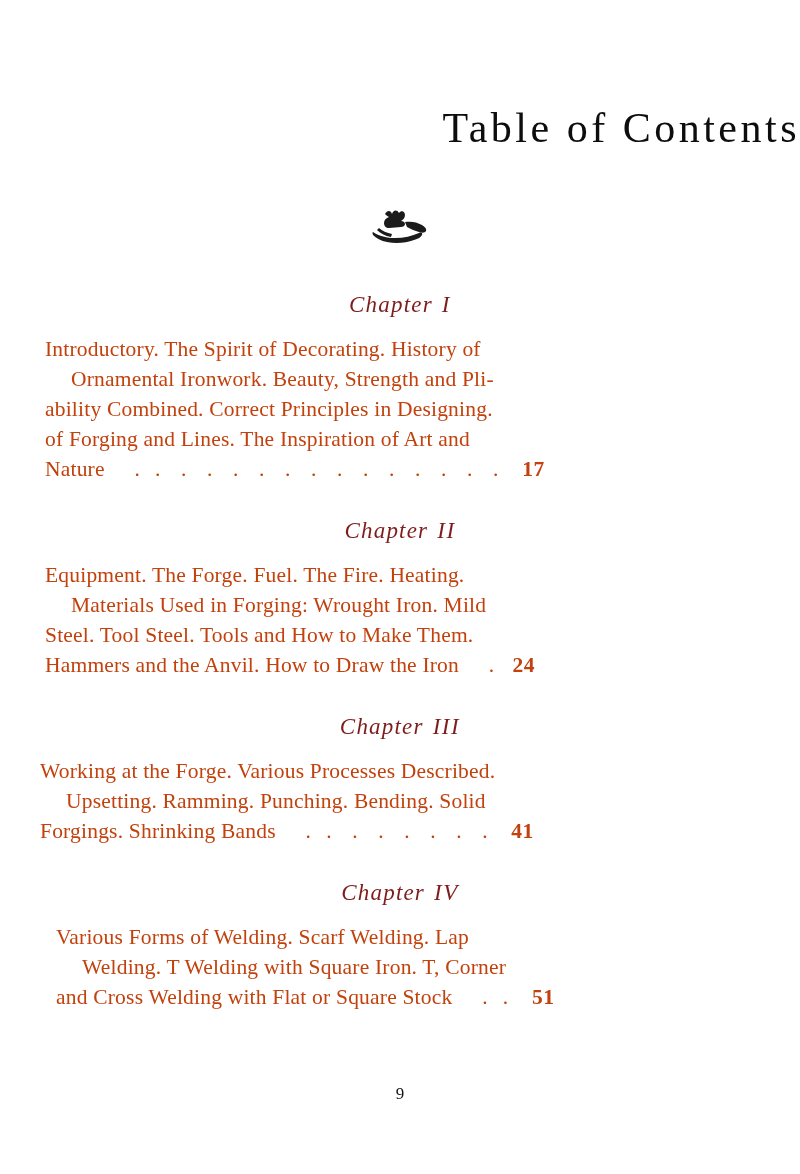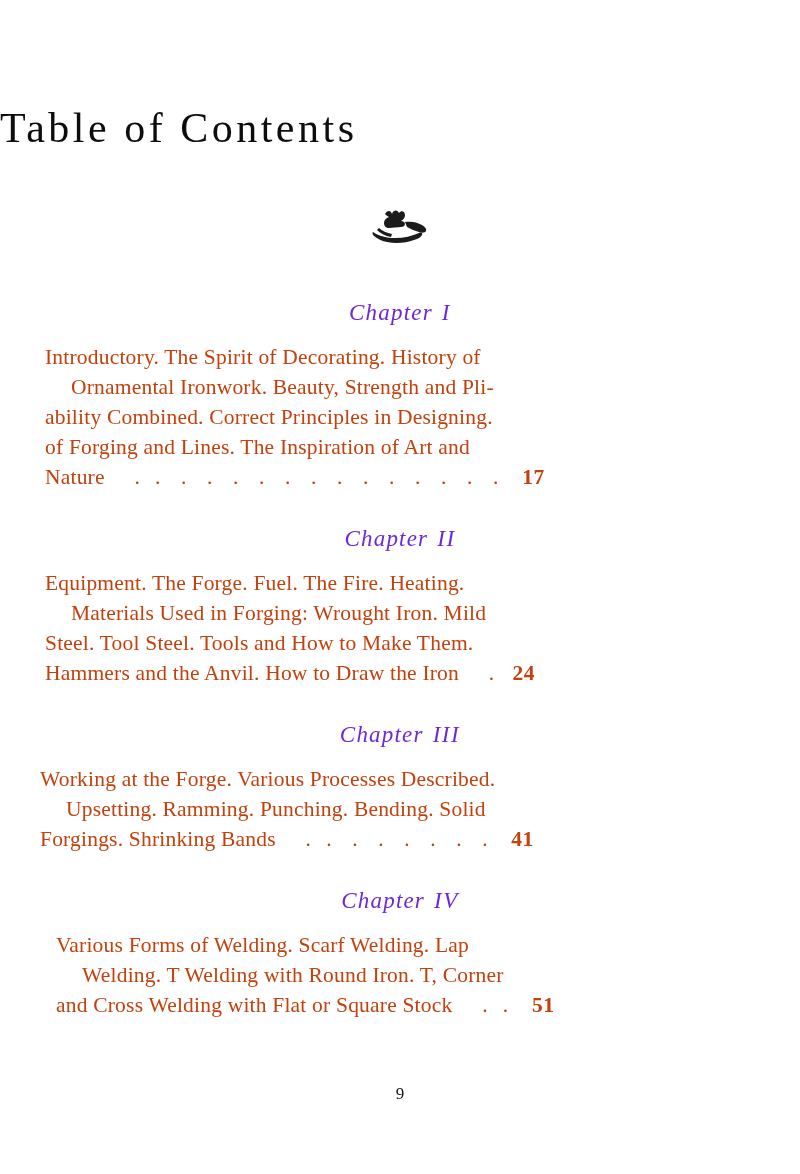--- a/index.html
+++ b/index.html
@@ -22,21 +22,21 @@
     height: 1174px;
     box-sizing: border-box;
   }
 
   
   .page-title {
     position: absolute;
     top: 104px;
     left: 0;
     width: 800px;
-    text-align: left;
+    text-align: right;
     font-size: 42px;
     letter-spacing: 3.5px;
     font-weight: 400;
     color: #0d0d0d;
     white-space: nowrap;
   }
 
   
   .ornament {
     position: absolute;
@@ -60,22 +60,22 @@
     width: 800px;
     margin: 0;
     padding: 0;
   }
 
   .chapter-heading {
     text-align: center;
     font-style: italic;
     font-size: 23px;
     letter-spacing: 1.2px;
-    color: #6d28d9;
-    margin: 12px 0 16px 0;
+    color: #7f1d1d;
+    margin: 4px 0 16px 0;
   }
   .chapter-heading .numeral {
     margin-left: 9px;
     letter-spacing: 1.5px;
   }
 
   .entry-body {
     position: relative;
     margin: 0 auto;
     font-size: 21.5px;
@@ -197,21 +197,21 @@
         </div>
       </div>
     </div>
 
     <div class="entry" style="margin-top:34px;">
       <div class="chapter-heading">
         <span>Chapter</span><span class="numeral">IV</span>
       </div>
       <div class="entry-body" style="width:700px; margin-left:56px;">
         <div class="line"><span class="txt">Various Forms of Welding.   Scarf Welding.   Lap</span></div>
-        <div class="line indent"><span class="txt">Welding.   T Welding with Round Iron.   T, Corner</span></div>
+        <div class="line indent"><span class="txt">Welding.   T Welding with Square Iron.   T, Corner</span></div>
         <div class="line">
           <span class="txt">and Cross Welding with Flat or Square Stock</span>
           <span class="gap-lg"></span>
           <span class="leaders"><i style="width:0px;text-align:right;">.</i><i style="width:26px;text-align:right;">.</i></span>
           <span class="gap-md"></span>
           <span class="pageno">51</span>
         </div>
       </div>
     </div>
 

